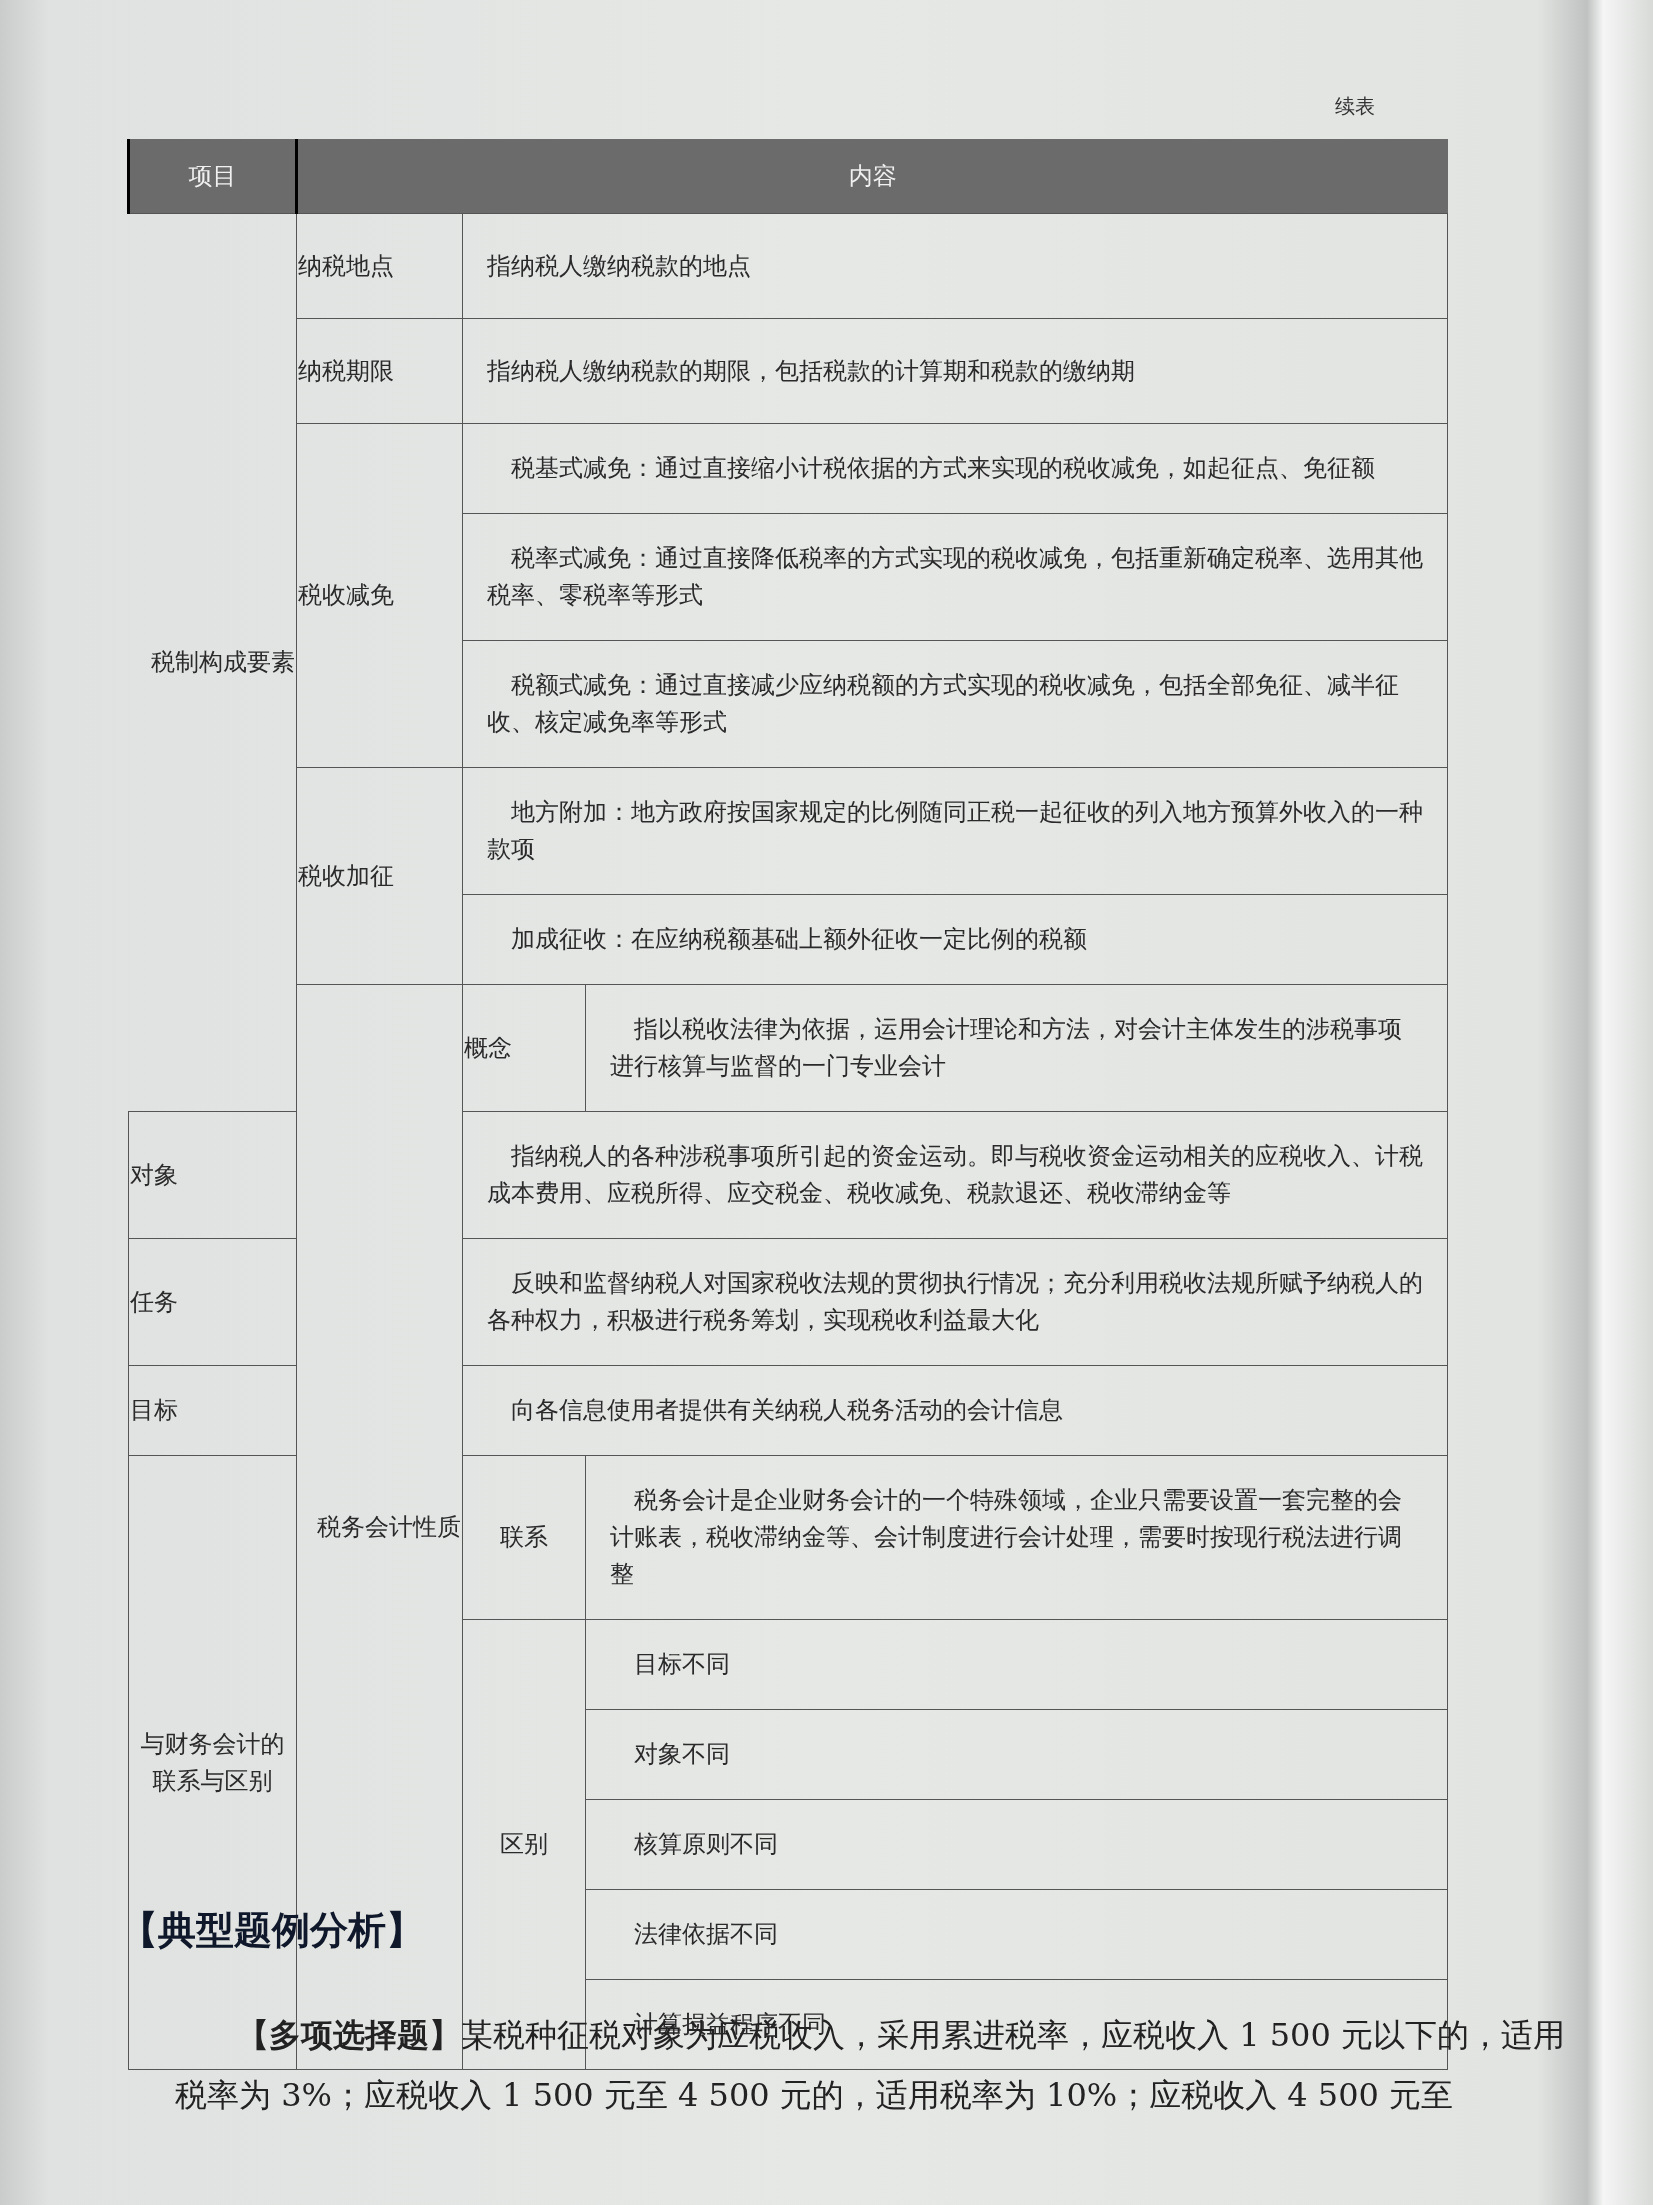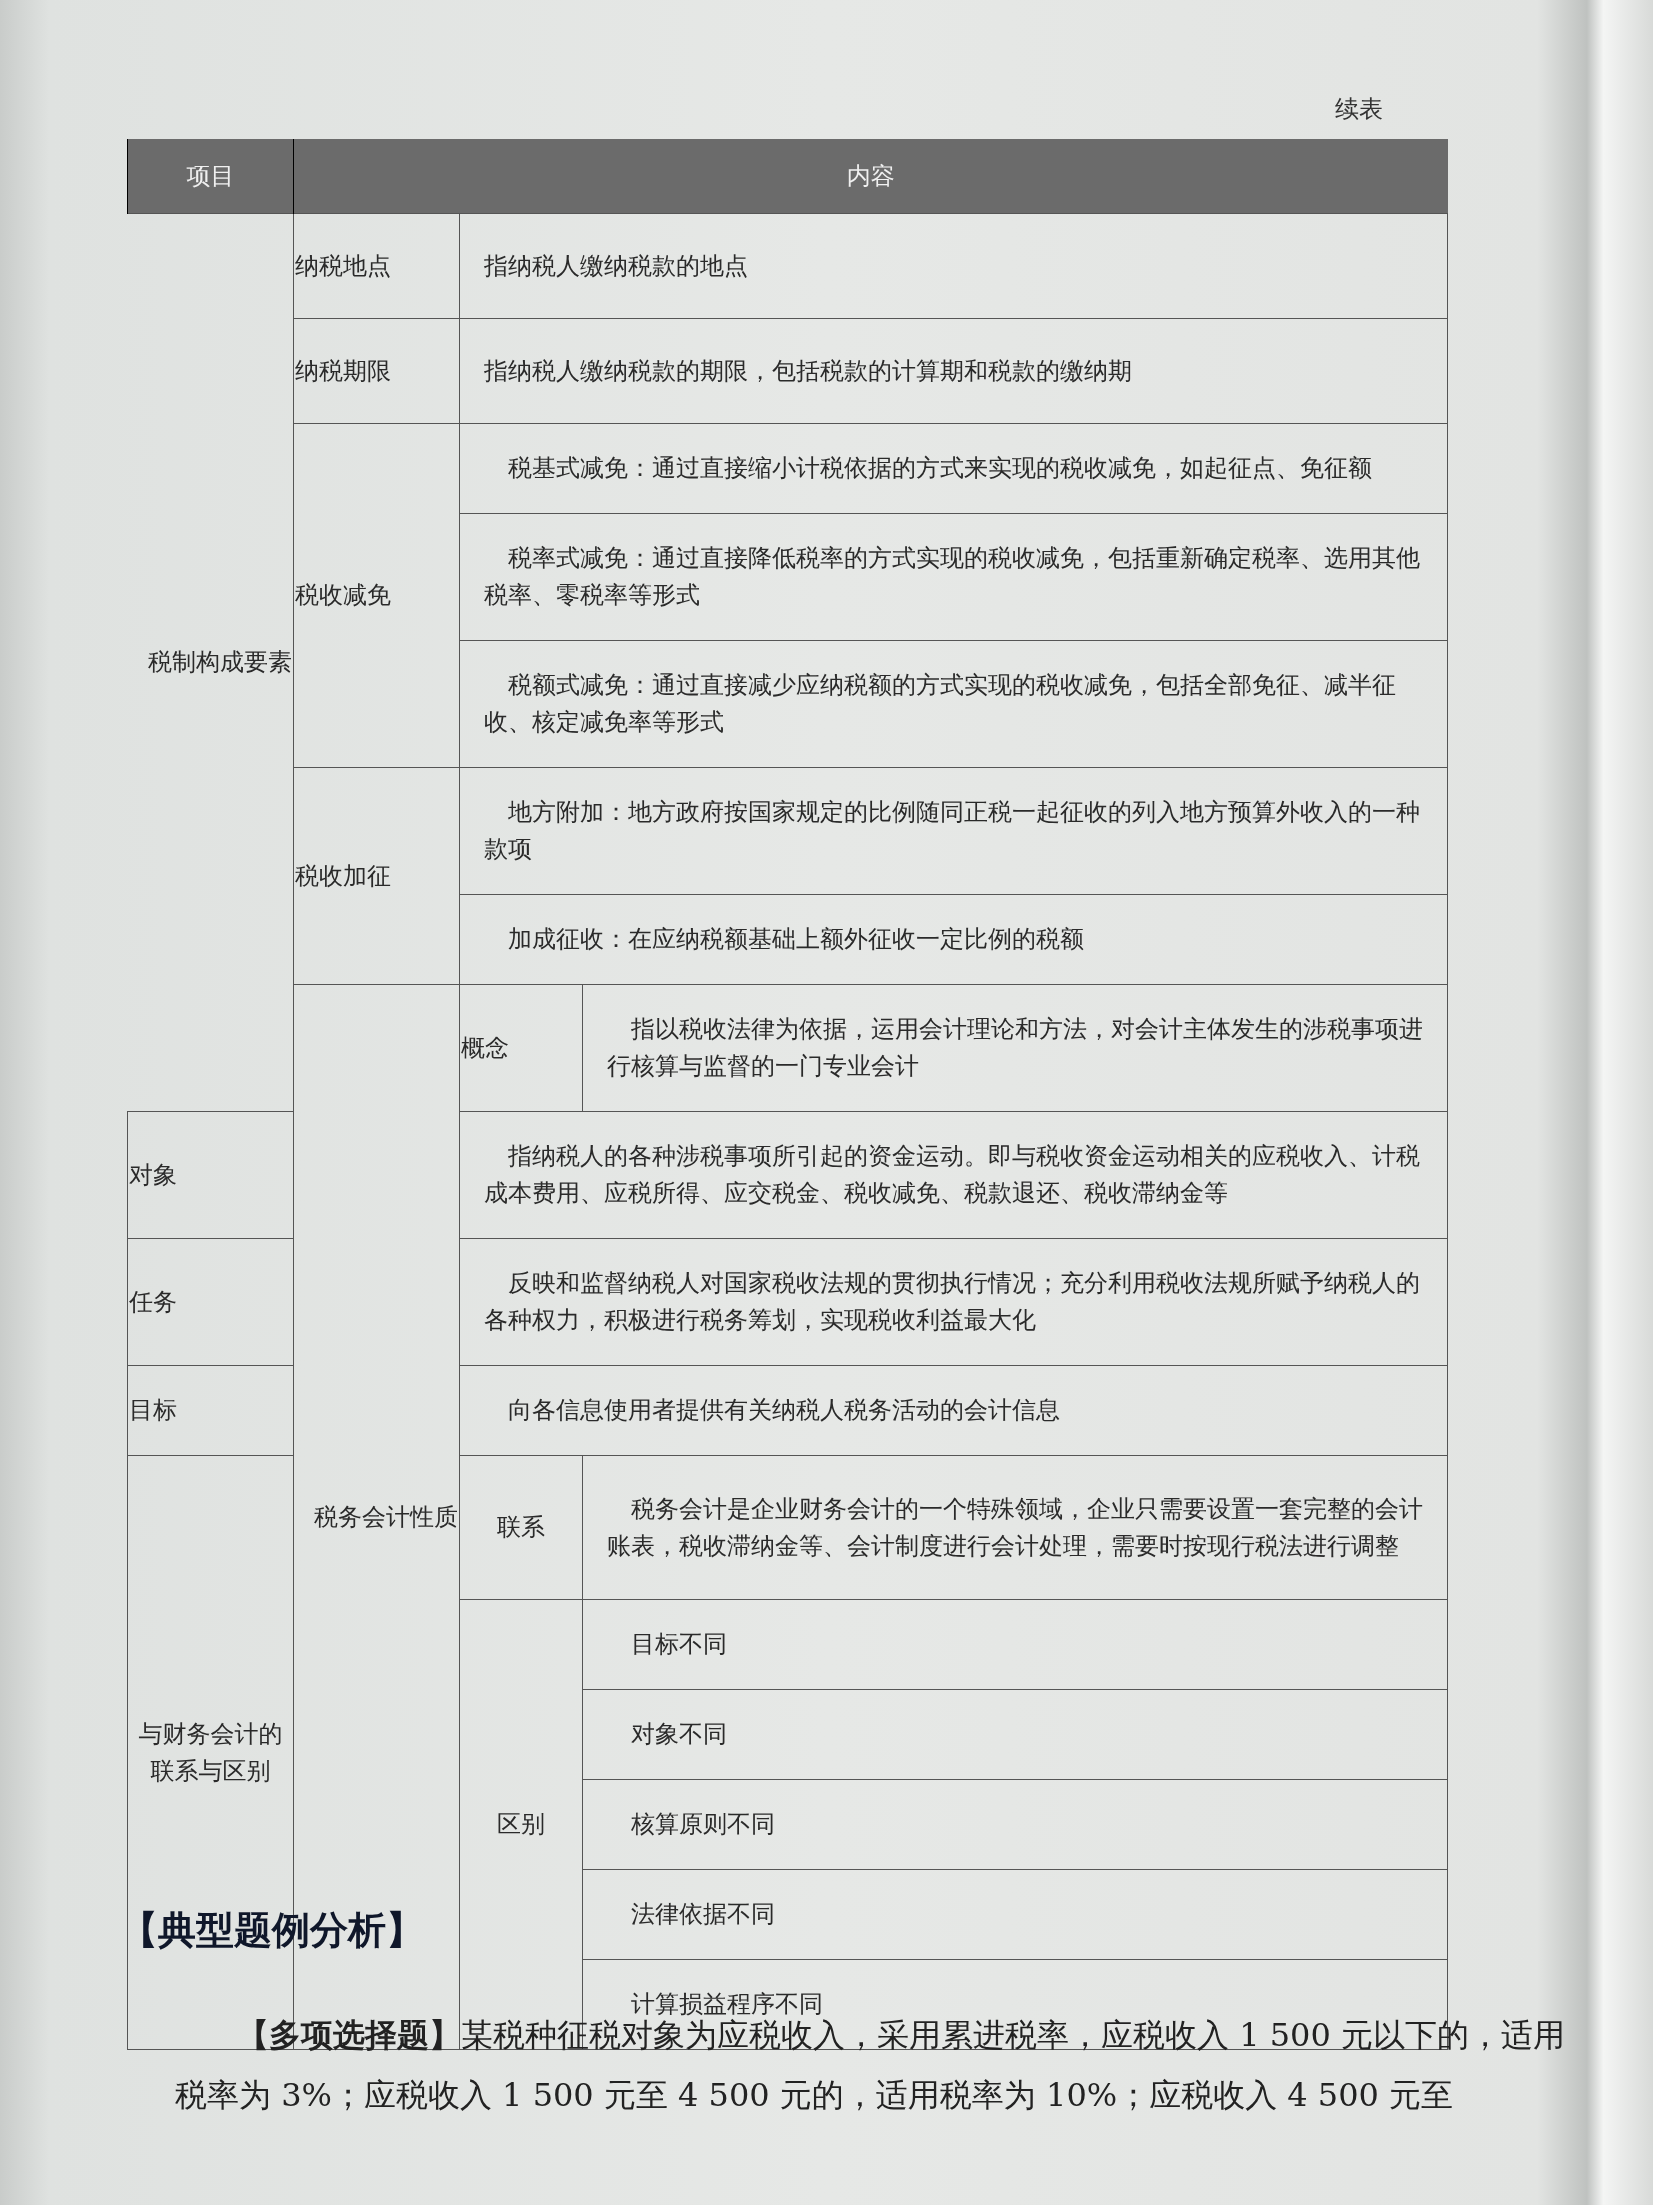--- a/index.html
+++ b/index.html
@@ -4,28 +4,28 @@
 <style>
   html, body { margin:0; padding:0; }
   body {
     width:1654px; height:2205px; overflow:hidden;
     background: linear-gradient(90deg, #c9ccca 0%, #dfe2e0 3%, #e6e8e6 50%, #e2e4e2 93%, #bfc2c0 96%, #f4f5f4 97%, #d8dad8 100%);
     font-family: "DejaVu Sans", sans-serif;
     color:#2a2a2a;
     position:relative;
   }
   .page { position:absolute; left:0; top:0; width:1654px; height:2205px; }
-  .cont-label { position:absolute; left:1335px; top:93px; font-size:24px; color:#333; }
+  .cont-label { position:absolute; left:1335px; top:93px; font-size:20px; color:#333; }
   table.main {
     position:absolute; left:127px; top:139px; width:1321px;
     border-collapse:collapse; font-size:24px; line-height:37px;
   }
   table.main th {
     background:#6b6b6b; color:#f0f0f0; font-weight:normal; height:72px;
-    border-left:1px solid #000000;
+    border-left:3px solid #000000;
   }
   table.main td { border:1.4px solid #555; border-top:1.4px solid #555; vertical-align:middle; }
   table.main td.cat { text-align:right; width:163px; border-left:none; }
   table.main td.sub { text-align:left; width:120px; }
   table.main td.sub2 { text-align:center; width:120px; }
   table.main td.content { padding:26px 24px; text-indent:0; }
   table.main td.content.ind { text-indent:24px; }
   table.main td.subsub { text-align:center; width:115px;margin-top:40px; }
   .section-title { position:absolute; left:120px; top:1905px; font-size:38px; font-weight:bold; color:#0f172a; font-family:"DejaVu Sans", sans-serif; }
   .para { position:absolute; left:127px; top:2005px; width:1417px; font-size:32px; line-height:60px; font-family:"DejaVu Serif", serif; color:#222; text-indent:62px;margin-left:48px; }

